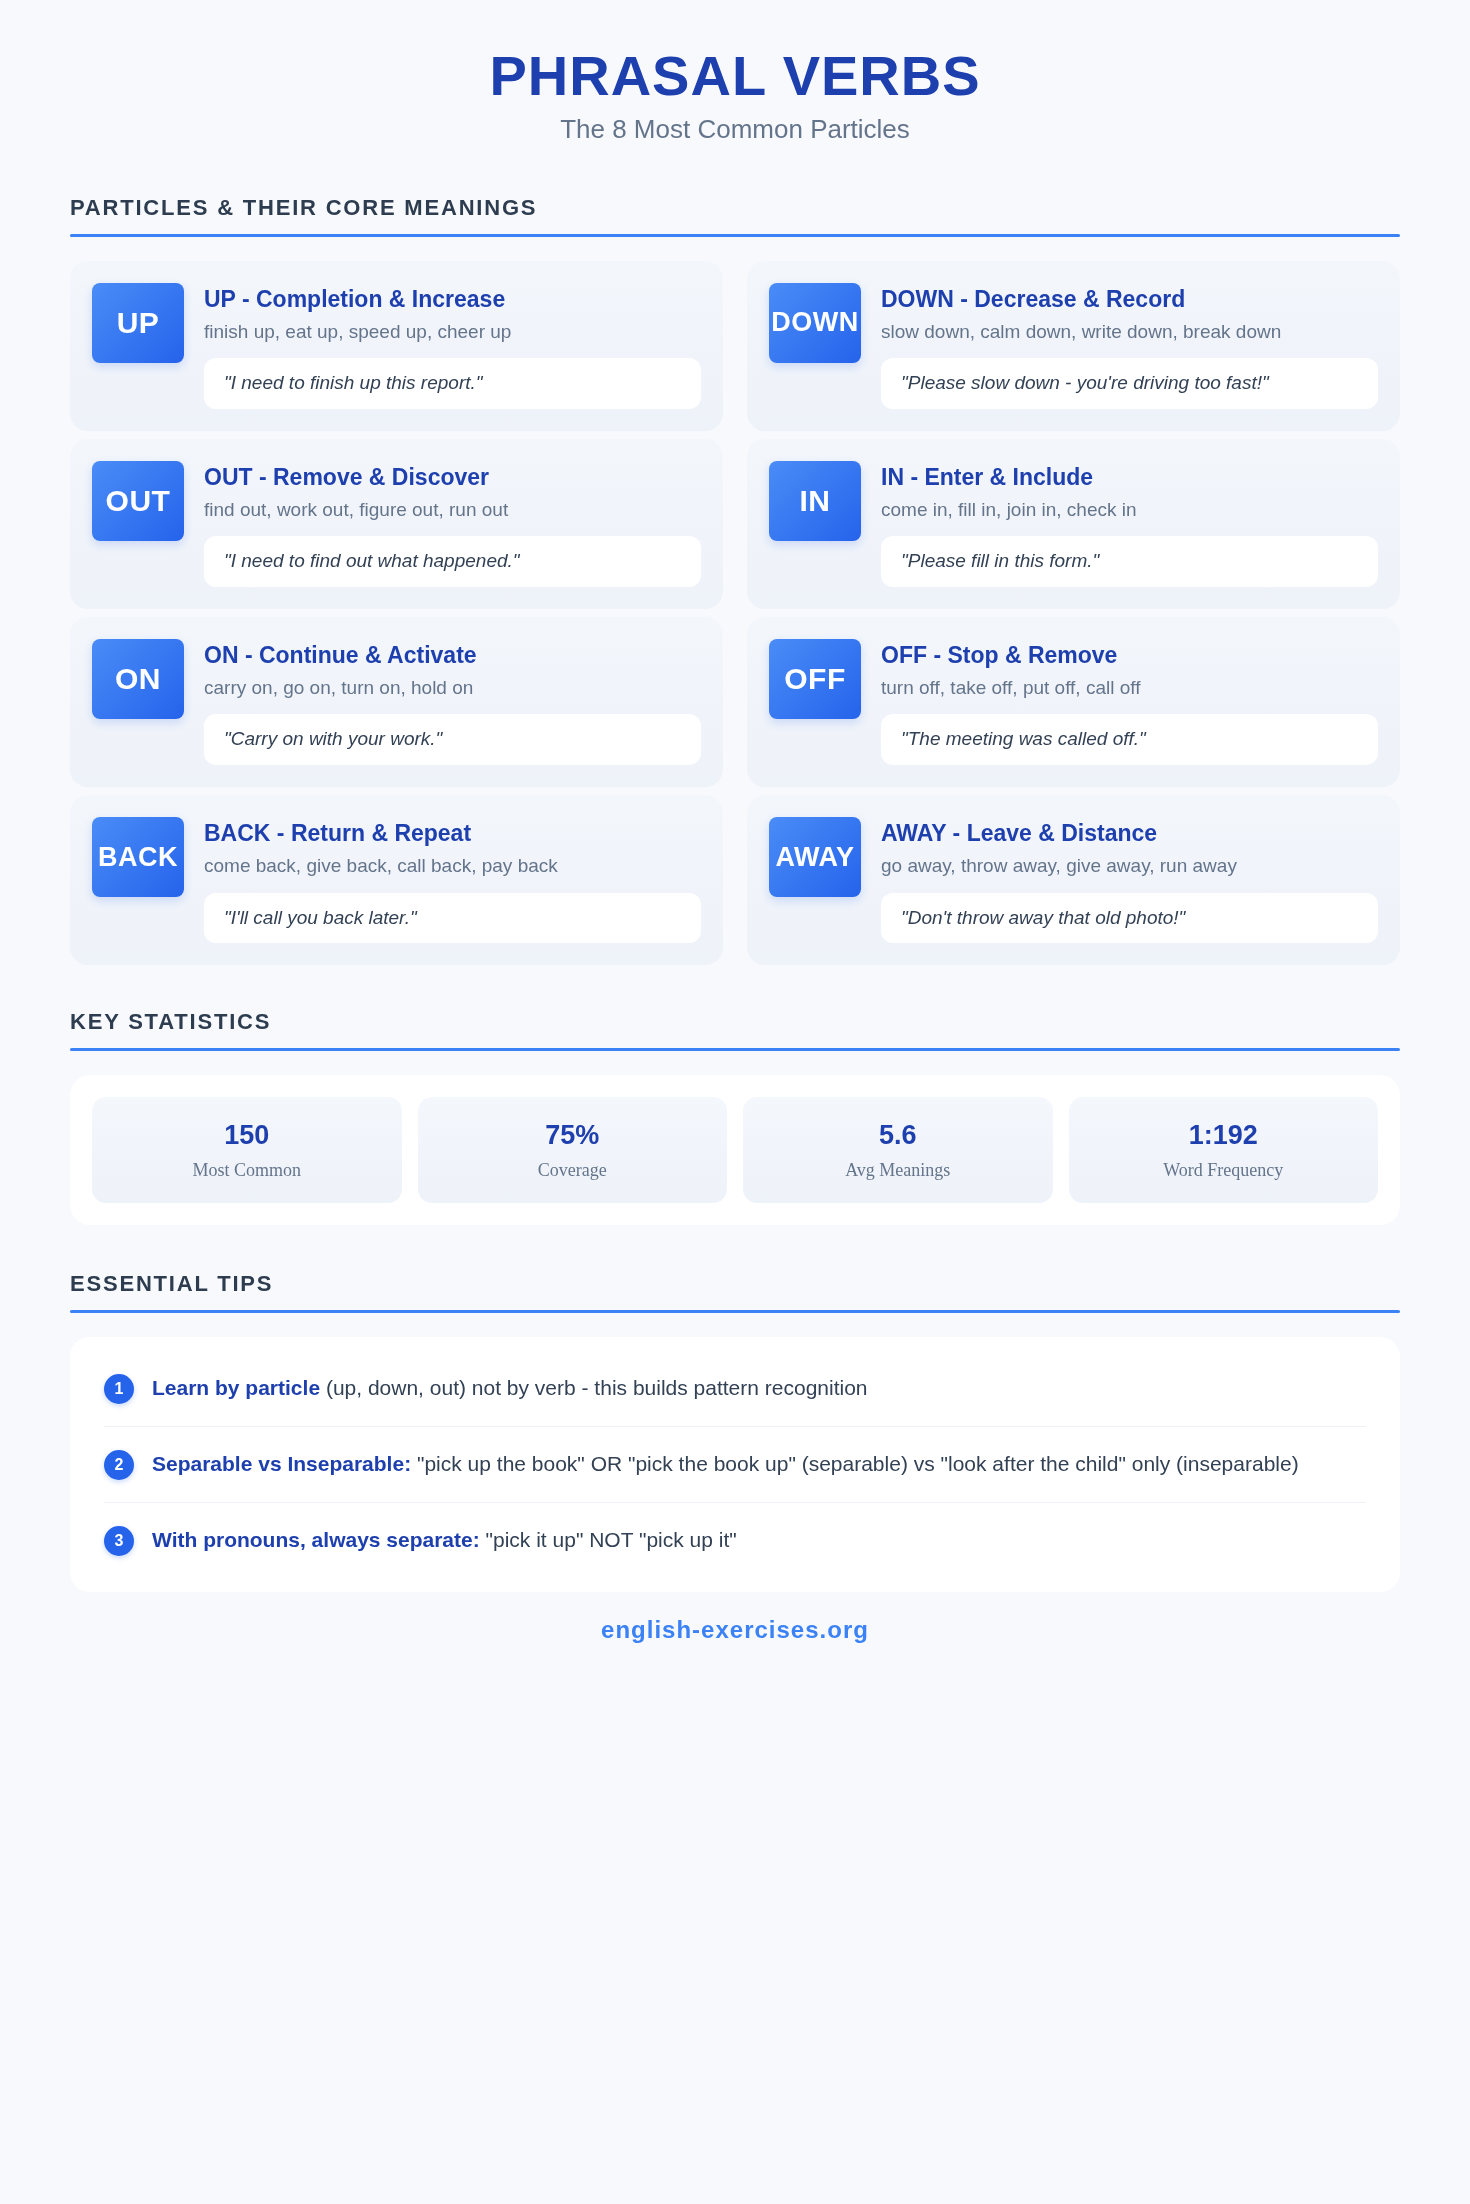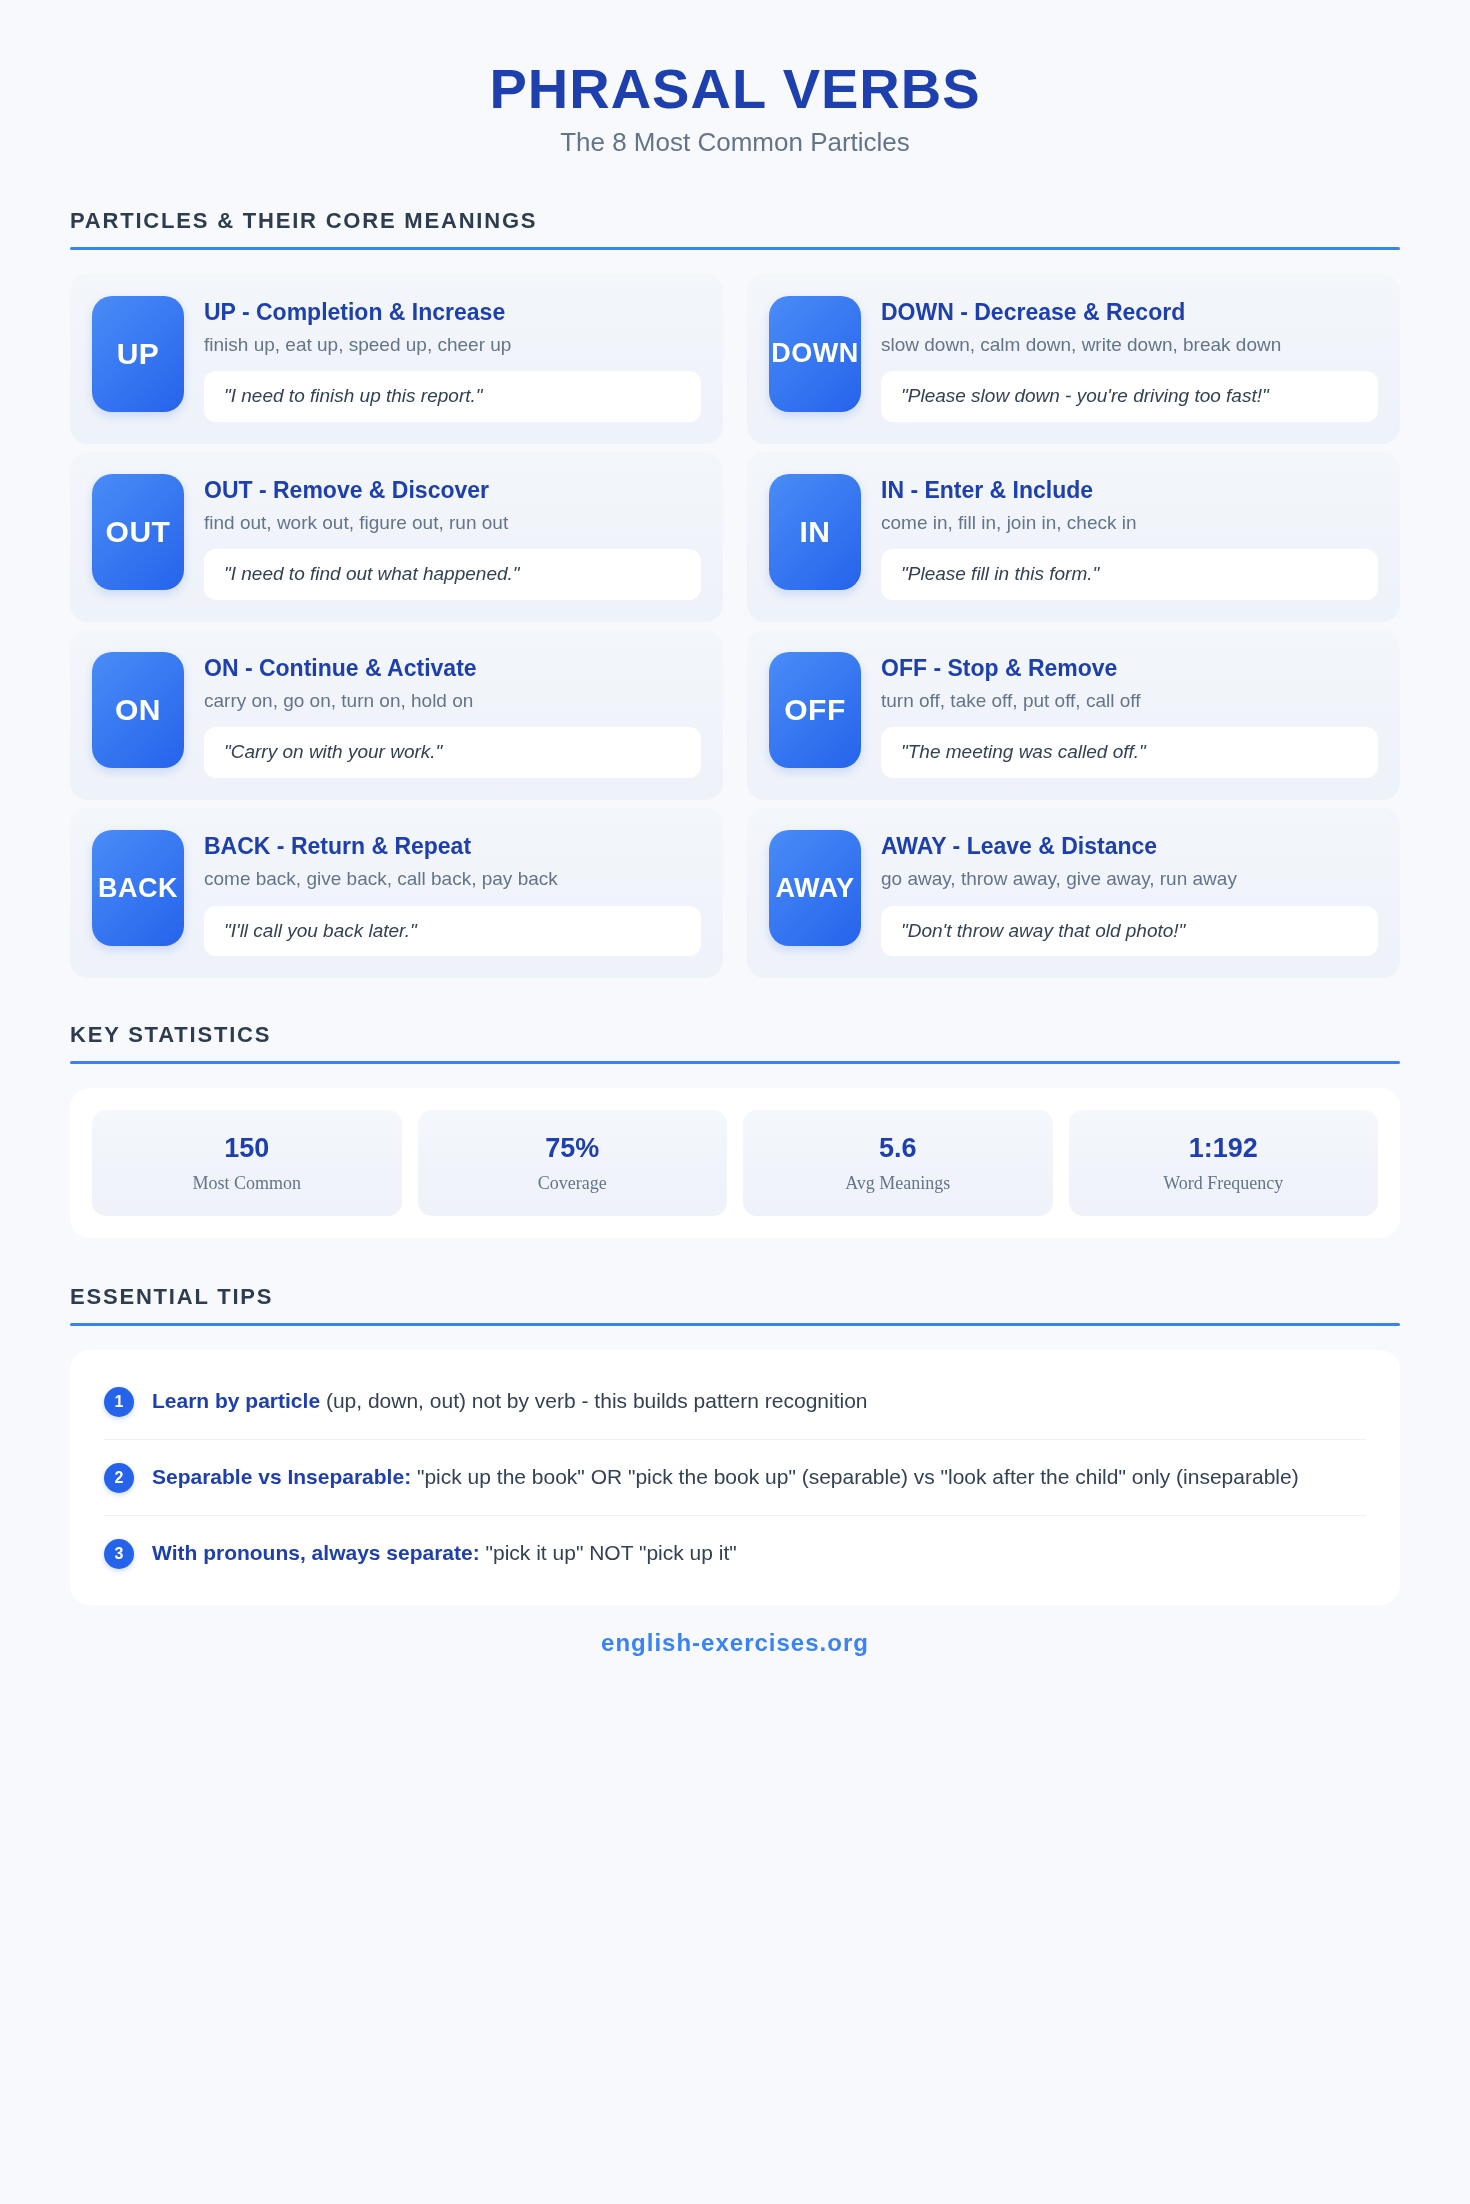--- a/index.html
+++ b/index.html
@@ -12,21 +12,21 @@
 
   .page {
     width: 1470px;
     min-height: 2204px;
     background: #f7f9fc;
     padding: 0;
     position: relative;
   }
 
   
-  .header { text-align: center; padding-top: 60px; }
+  .header { text-align: center; padding-top: 47px; }
 
   .title {
     font-size: 56px;
     font-weight: 800;
     color: #1e40af;
     letter-spacing: 1px;
     line-height: 1.05;
   }
 
   .subtitle {
@@ -70,22 +70,22 @@
     align-items: flex-start;
     gap: 20px;
     background: linear-gradient(180deg, #f3f6fb 0%, #eef2f9 100%);
     border-radius: 18px;
     padding: 22px 22px 22px 22px;
   }
 
   .particle-badge {
     flex: 0 0 auto;
     width: 92px;
-    height: 116px;
-    border-radius: 20px;
+    height: 80px;
+    border-radius: 8px;
     background: linear-gradient(135deg, #4a8cf7 0%, #2563eb 100%);
     color: #ffffff;
     font-size: 30px;
     font-weight: 800;
     letter-spacing: 0.5px;
     display: flex;
     align-items: center;
     justify-content: center;
     box-shadow: 0 4px 10px rgba(37, 99, 235, 0.18);
     overflow: visible;

